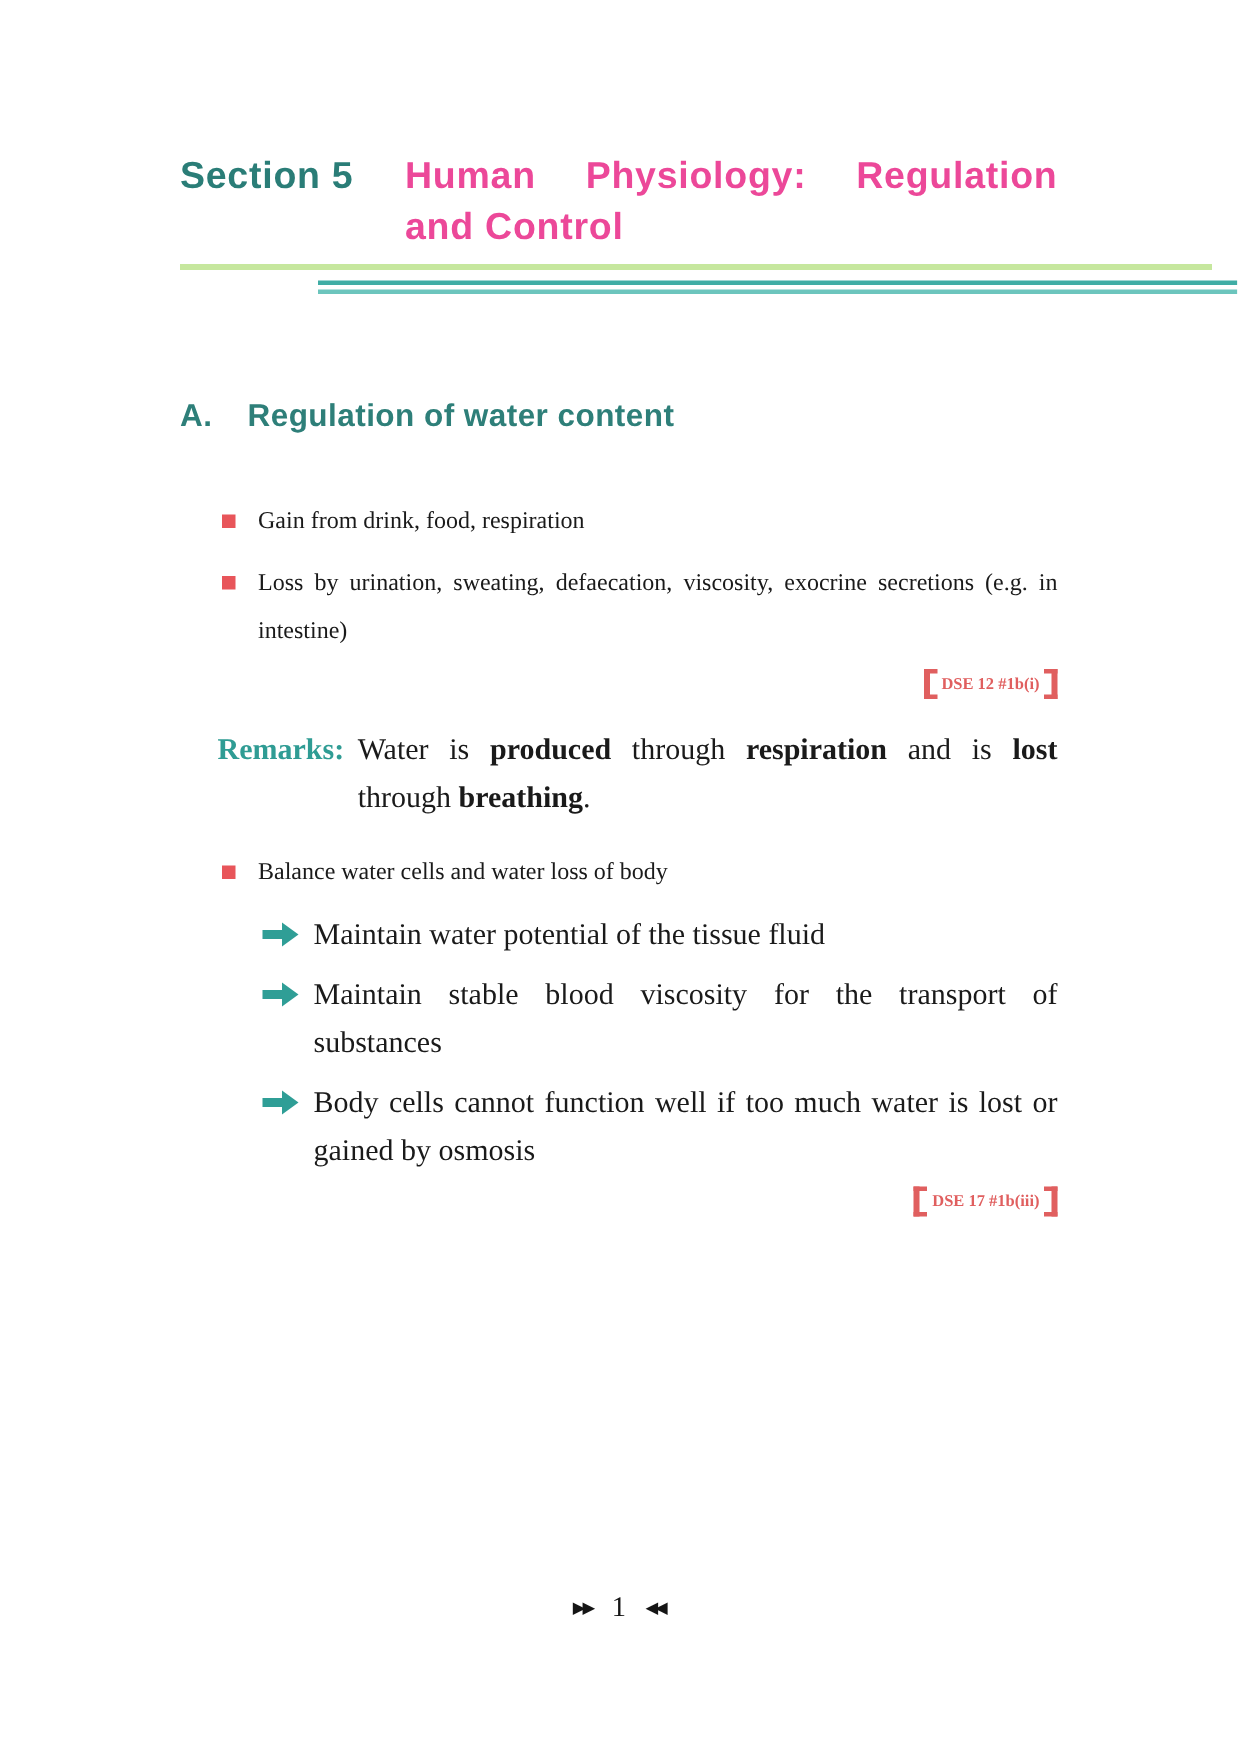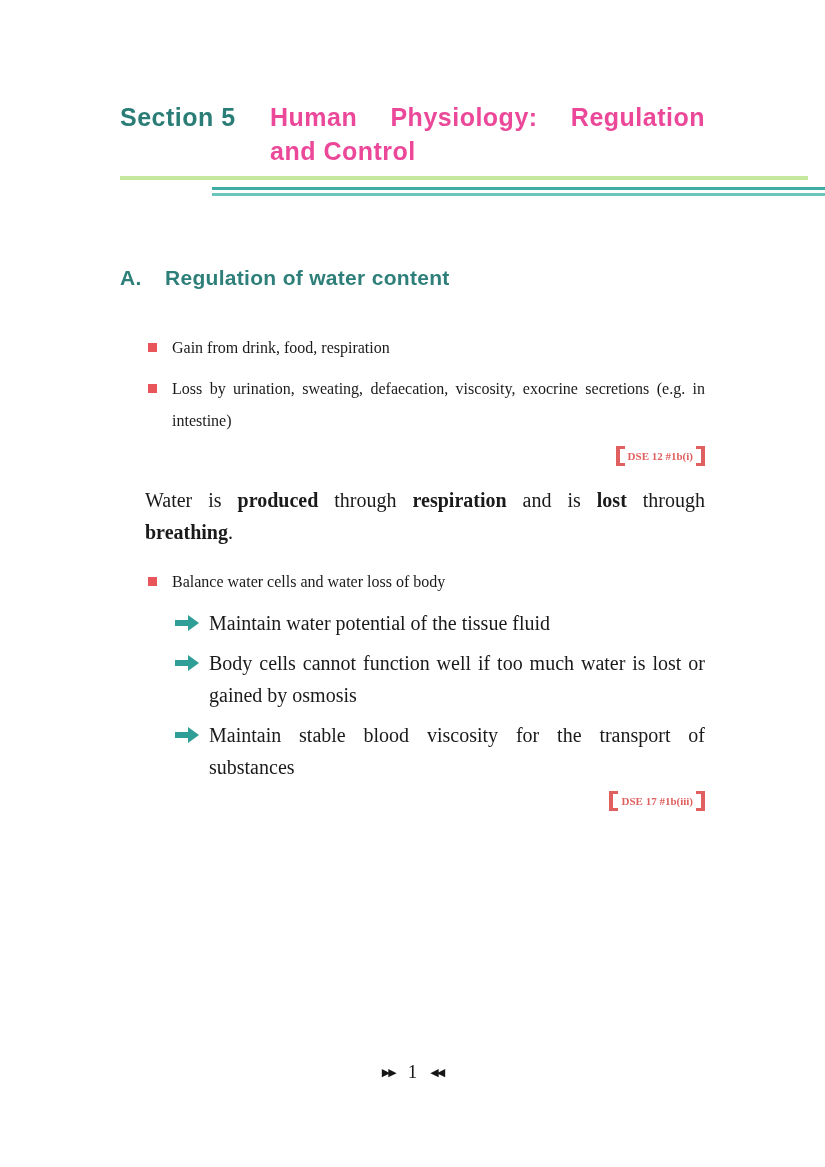--- a/index.html
+++ b/index.html
@@ -134,41 +134,42 @@
       </div>
     </div>
 
     <div class="dse-line">
       <span class="lbracket"></span>
       <span class="dse-text">DSE 12 #1b(i)</span>
       <span class="rbracket"></span>
     </div>
 
     <div class="remarks">
+      <span class="remarks-label">Remarks:</span>
       <span class="remarks-text"><span>Water is </span><span class="b">produced</span><span> through </span><span class="b">respiration</span><span> and is </span><span class="b">lost</span><span> through </span><span class="b">breathing</span><span>.</span></span>
     </div>
 
 
     <div class="bullet-row balance-row">
       <span class="sq-red"></span>
       <span class="bullet-text">Balance water cells and water loss of body</span>
     </div>
 
     <div class="arrows">
       <div class="arrow-row">
         <span class="arrow-icon"></span>
         <span class="arrow-text">Maintain water potential of the tissue fluid</span>
       </div>
       <div class="arrow-row">
         <span class="arrow-icon"></span>
-        <span class="arrow-text">Body cells cannot function well if too much water is lost or gained by osmosis</span>
+        <span class="arrow-text">Maintain stable blood viscosity for the transport of substances</span>
       </div>
       <div class="arrow-row">
         <span class="arrow-icon"></span>
-        <span class="arrow-text">Maintain stable blood viscosity for the transport of substances</span>
+        <span class="arrow-text">Body cells cannot function well if too much water is lost or gained by osmosis</span>
       </div>
     </div>
 
     <div class="dse-line">
       <span class="lbracket"></span>
       <span class="dse-text">DSE 17 #1b(iii)</span>
       <span class="rbracket"></span>
     </div>
 
   </div>

